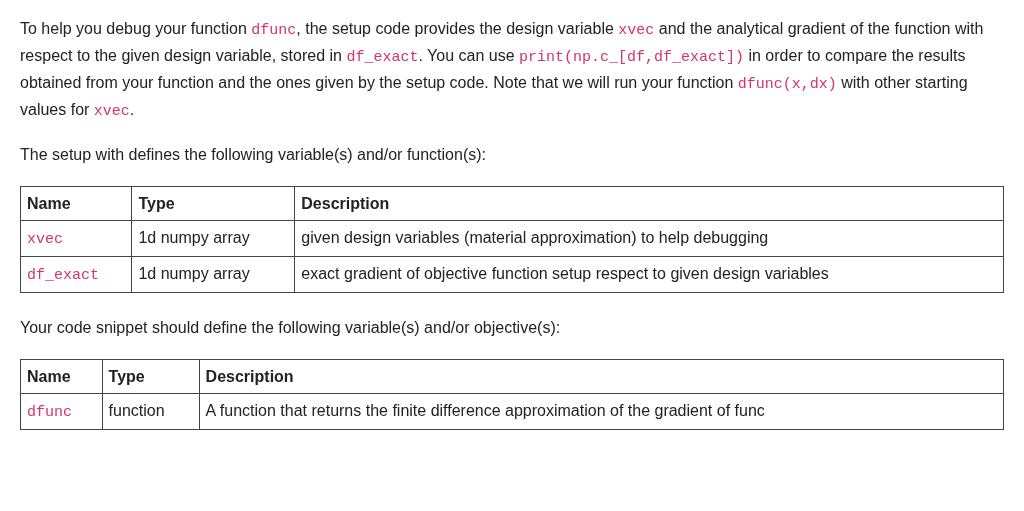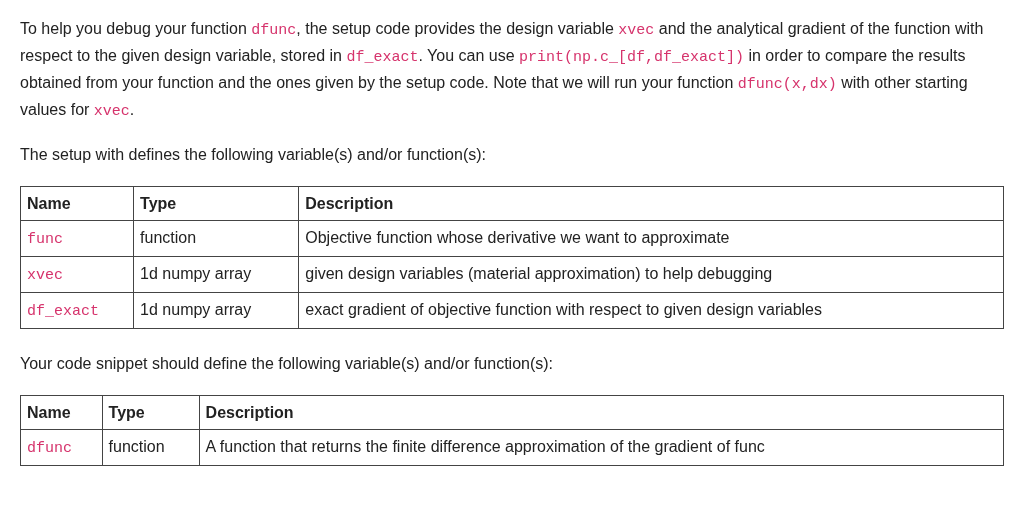--- a/index.html
+++ b/index.html
@@ -58,38 +58,33 @@
 <table>
   <thead>
     <tr>
       <th>Name</th>
       <th>Type</th>
       <th>Description</th>
     </tr>
   </thead>
   <tbody>
     <tr>
-      <td><code>func</code></td>
-      <td class="plain">function</td>
-      <td class="plain">Objective function whose derivative we want to approximate</td>
-    </tr>
-    <tr>
       <td><code>xvec</code></td>
       <td class="plain">1d numpy array</td>
       <td class="plain">given design variables (material approximation) to help debugging</td>
     </tr>
     <tr>
       <td><code>df_exact</code></td>
       <td class="plain">1d numpy array</td>
-      <td class="plain">exact gradient of objective function with respect to given design variables</td>
+      <td class="plain">exact gradient of objective function setup respect to given design variables</td>
     </tr>
   </tbody>
 </table>
 
-<p>Your code snippet should define the following variable(s) and/or function(s):</p>
+<p>Your code snippet should define the following variable(s) and/or objective(s):</p>
 
 <table>
   <thead>
     <tr>
       <th>Name</th>
       <th>Type</th>
       <th>Description</th>
     </tr>
   </thead>
   <tbody>

